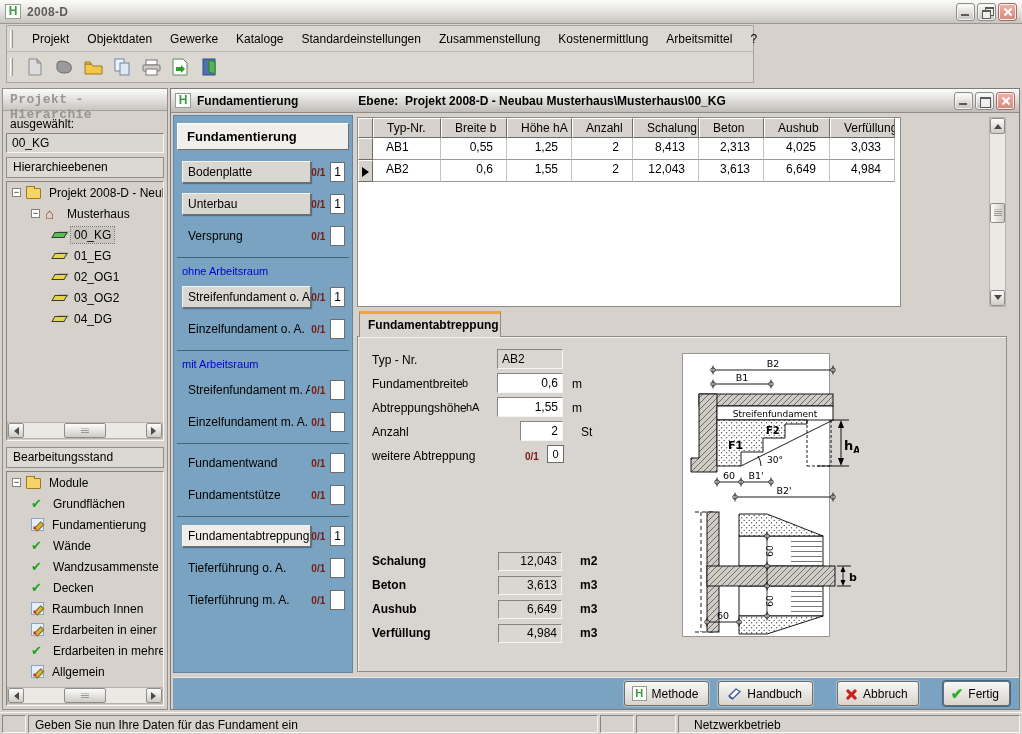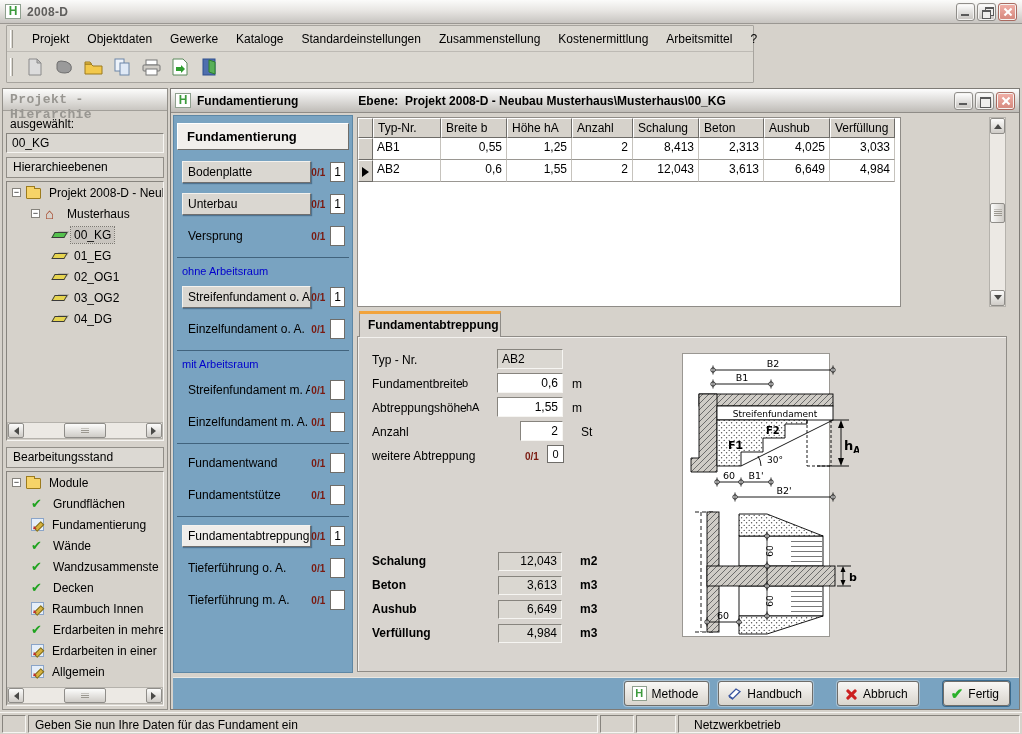--- a/index.html
+++ b/index.html
@@ -119,21 +119,21 @@
     text-align:center; font-size:12px; line-height:18px; }
   .sb-entry.boxed .sb-count { display:block; }
 
   
   .tablebox { left:186px; top:28px; width:544px; height:190px; background:#fff; border:1px solid #8f8c87; }
   .thead, .trow { display:flex; }
   .tsel { width:15px; flex:none; background:#d6d2cb; border:1px solid; border-color:#fff #6e6c68 #6e6c68 #fff; position:relative; }
   .thead .tsel { height:20px; }
   .trow .tsel { height:22px; }
   .trow.current .tsel::after { content:""; position:absolute; left:3px; top:6px; border:5px solid transparent; border-left:7px solid #000; }
-  .tc { padding:2px 4px; overflow:hidden; white-space:nowrap; }
+  .tc { padding:2px 13px; overflow:hidden; white-space:nowrap; }
   .thead .tc { background:#d6d2cb; border:1px solid; border-color:#fff #6e6c68 #6e6c68 #fff; height:20px; }
   .trow .tc { border-right:1px solid #c6c3bd; border-bottom:1px solid #9a9792; height:22px; text-align:right; }
   .trow .tc.c0 { text-align:left; }
   .c0{width:68px;} .c1{width:66px;} .c2{width:65px;} .c3{width:61px;} .c4{width:66px;} .c5{width:65px;} .c6{width:66px;} .c7{width:65px;}
 
   
   .tab { left:188px; top:222px; width:142px; height:26px; background:#d8d4cf;
     border:1px solid #8f8c87; border-bottom:none; border-top:3px solid #f2a33c;
     font-weight:700; padding:4px 8px; z-index:2; }
   .groupbox { left:186px; top:247px; width:650px; height:336px; border:1px solid #8f8c87;
@@ -354,28 +354,28 @@
       </div>
 
       <div class="tree-row d1">
 
         <span class="tree-icon ic-pencil"></span>
         <span class="tree-label">Raumbuch Innen</span>
       </div>
 
       <div class="tree-row d1">
 
+        <span class="tree-icon ic-pencil"></span>
+        <span class="tree-label">Erdarbeiten in einer</span>
+      </div>
+
+      <div class="tree-row d1">
+
         <span class="tree-icon ic-check"></span>
         <span class="tree-label">Erdarbeiten in mehre</span>
-      </div>
-
-      <div class="tree-row d1">
-
-        <span class="tree-icon ic-pencil"></span>
-        <span class="tree-label">Erdarbeiten in einer</span>
       </div>
 
       <div class="tree-row d1">
 
         <span class="tree-icon ic-pencil"></span>
         <span class="tree-label">Allgemein</span>
       </div>
 
       <div class="tree-row d1">
 

